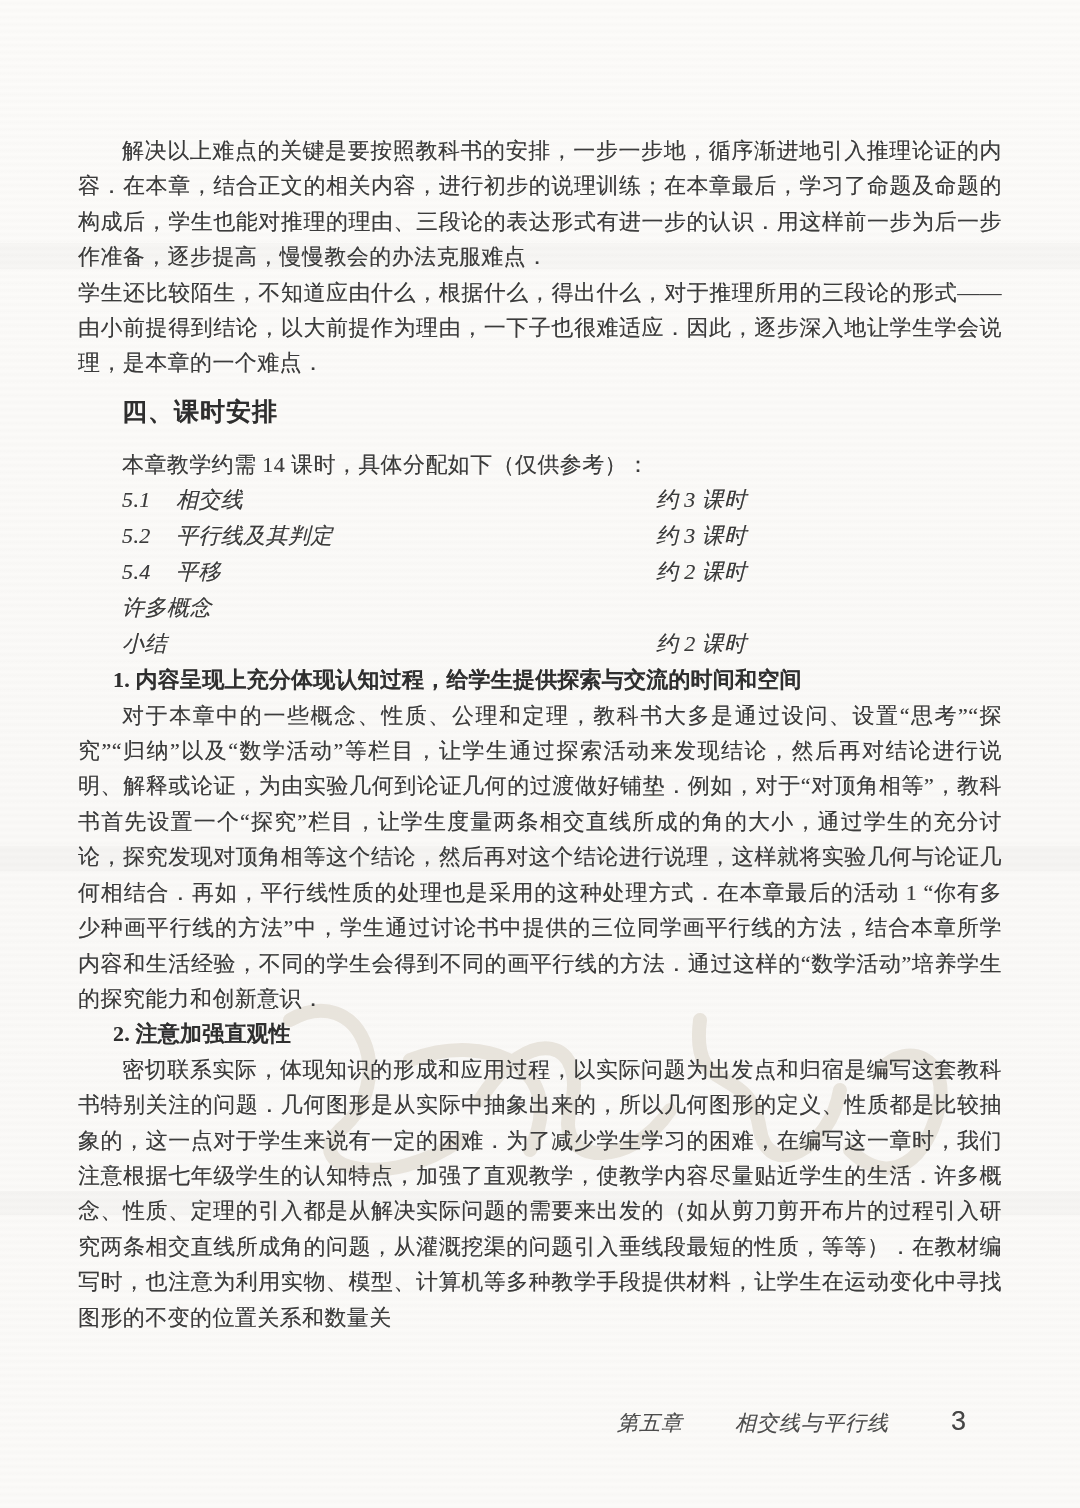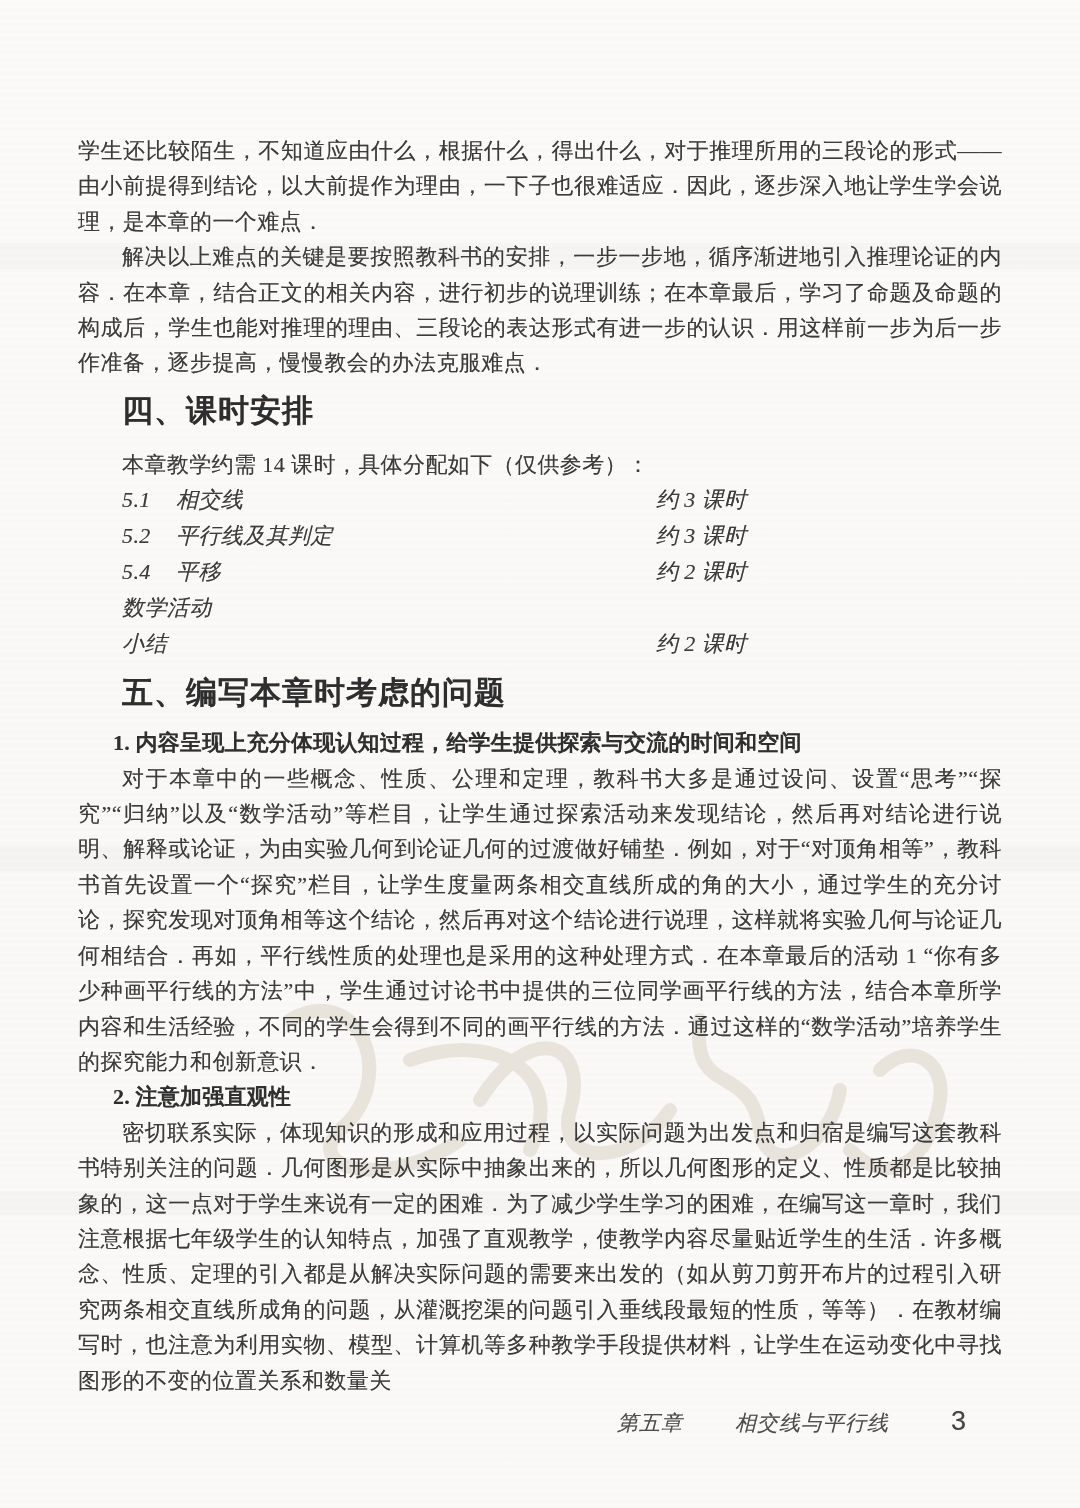--- a/index.html
+++ b/index.html
@@ -45,21 +45,21 @@
     text-align: justify;
     letter-spacing: 0.4px;
     text-shadow: 0 0 0.5px rgba(40,40,40,0.45);
   }
 
   p.body { margin: 0; }
   p.indent { text-indent: 44px; }
 
   h2.section-heading {
     font-family: "Liberation Sans", "DejaVu Sans", sans-serif;
-    font-size: 31px;
+    font-size: 25px;
     font-weight: bold;
     color: #2e2e2e;
     margin: 15px 0 21px 0;
     line-height: 30px;
     text-indent: 44px;
     letter-spacing: 1px;
     text-align: left;
   }
   h2.heading-five { margin: 16px 0 17px 0; }
 
@@ -129,23 +129,23 @@
       <path d="M60,60 C130,20 170,120 110,170 C70,210 160,230 230,180"></path>
       <path d="M250,140 C300,60 360,80 340,150 C325,205 400,210 440,150"></path>
       <path d="M470,60 C460,140 520,100 530,170 C538,220 600,190 610,130"></path>
       <path d="M620,190 C660,230 700,200 710,140 C716,100 680,80 650,110"></path>
       <path d="M180,100 C260,70 340,110 300,190"></path>
     </g>
   </svg>
 
   <div class="content">
 
+    <p class="body indent">解决以上难点的关键是要按照教科书的安排，一步一步地，循序渐进地引入推理论证的内容．在本章，结合正文的相关内容，进行初步的说理训练；在本章最后，学习了命题及命题的构成后，学生也能对推理的理由、三段论的表达形式有进一步的认识．用这样前一步为后一步作准备，逐步提高，慢慢教会的办法克服难点．</p>
+
     <p class="body">学生还比较陌生，不知道应由什么，根据什么，得出什么，对于推理所用的三段论的形式——由小前提得到结论，以大前提作为理由，一下子也很难适应．因此，逐步深入地让学生学会说理，是本章的一个难点．</p>
-
-    <p class="body indent">解决以上难点的关键是要按照教科书的安排，一步一步地，循序渐进地引入推理论证的内容．在本章，结合正文的相关内容，进行初步的说理训练；在本章最后，学习了命题及命题的构成后，学生也能对推理的理由、三段论的表达形式有进一步的认识．用这样前一步为后一步作准备，逐步提高，慢慢教会的办法克服难点．</p>
 
     <h2 class="section-heading">四、课时安排</h2>
 
     <p class="body indent">本章教学约需 14 课时，具体分配如下（仅供参考）：</p>
 
     <div class="schedule">
 
       <div class="schedule-row">
         <span class="sch-num">5.1</span><span class="sch-title">相交线</span>
         <span class="sch-hours">约 3 课时</span>
@@ -156,32 +156,31 @@
         <span class="sch-hours">约 3 课时</span>
       </div>
 
 
       <div class="schedule-row">
         <span class="sch-num">5.4</span><span class="sch-title">平移</span>
         <span class="sch-hours">约 2 课时</span>
       </div>
 
       <div class="schedule-row">
-        <span class="sch-num"></span><span class="sch-title">数学活动</span>
+        <span class="sch-num"></span><span class="sch-title">许多概念</span>
         <span class="sch-hours"></span>
       </div>
 
       <div class="schedule-row">
         <span class="sch-num"></span><span class="sch-title">小结</span>
         <span class="sch-hours">约 2 课时</span>
       </div>
 
     </div>
 
-    <h2 class="section-heading heading-five">五、编写本章时考虑的问题</h2>
 
     <p class="sub-heading">1. 内容呈现上充分体现认知过程，给学生提供探索与交流的时间和空间</p>
 
 
     <p class="body indent">对于本章中的一些概念、性质、公理和定理，教科书大多是通过设问、设置“思考”“探究”“归纳”以及“数学活动”等栏目，让学生通过探索活动来发现结论，然后再对结论进行说明、解释或论证，为由实验几何到论证几何的过渡做好铺垫．例如，对于“对顶角相等”，教科书首先设置一个“探究”栏目，让学生度量两条相交直线所成的角的大小，通过学生的充分讨论，探究发现对顶角相等这个结论，然后再对这个结论进行说理，这样就将实验几何与论证几何相结合．再如，平行线性质的处理也是采用的这种处理方式．在本章最后的活动 1 “你有多少种画平行线的方法”中，学生通过讨论书中提供的三位同学画平行线的方法，结合本章所学内容和生活经验，不同的学生会得到不同的画平行线的方法．通过这样的“数学活动”培养学生的探究能力和创新意识．</p>
 
     <p class="sub-heading">2. 注意加强直观性</p>
 
     <p class="body indent">密切联系实际，体现知识的形成和应用过程，以实际问题为出发点和归宿是编写这套教科书特别关注的问题．几何图形是从实际中抽象出来的，所以几何图形的定义、性质都是比较抽象的，这一点对于学生来说有一定的困难．为了减少学生学习的困难，在编写这一章时，我们注意根据七年级学生的认知特点，加强了直观教学，使教学内容尽量贴近学生的生活．许多概念、性质、定理的引入都是从解决实际问题的需要来出发的（如从剪刀剪开布片的过程引入研究两条相交直线所成角的问题，从灌溉挖渠的问题引入垂线段最短的性质，等等）．在教材编写时，也注意为利用实物、模型、计算机等多种教学手段提供材料，让学生在运动变化中寻找图形的不变的位置关系和数量关</p>
 

